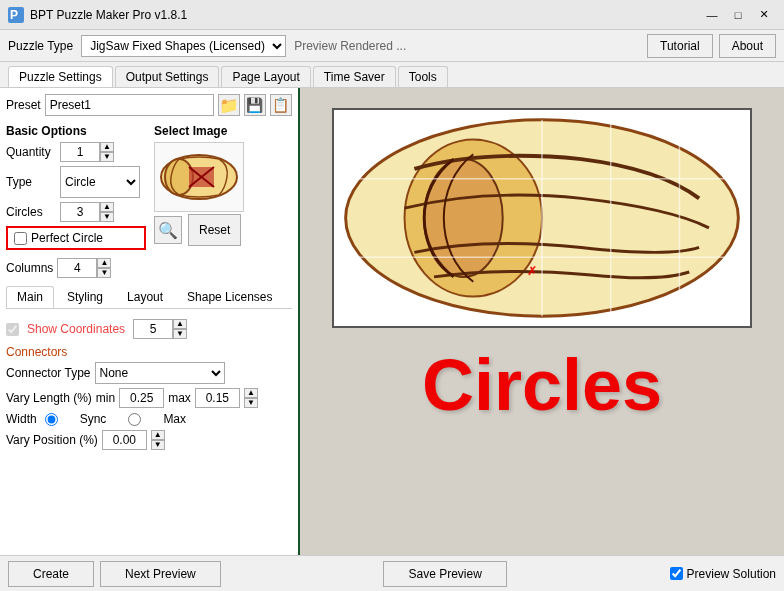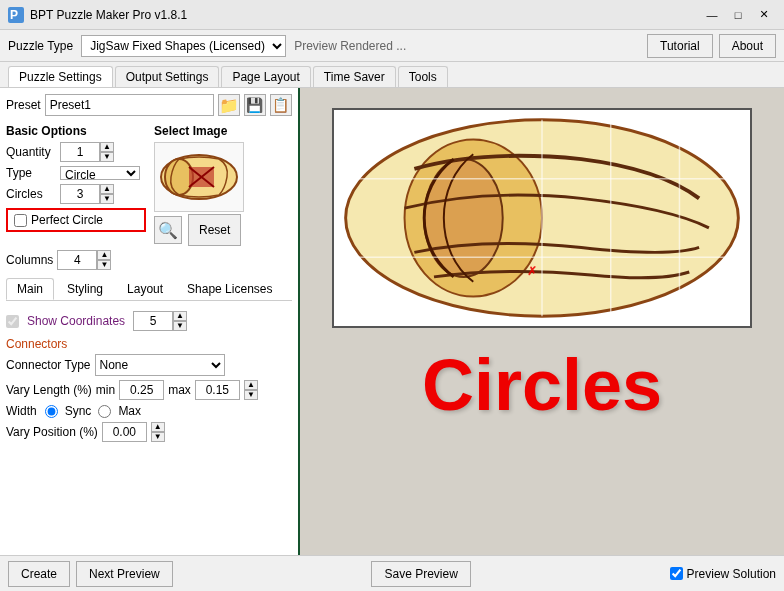--- a/index.html
+++ b/index.html
@@ -83,21 +83,21 @@
       width: 22px; height: 22px; border: 1px solid #aaa; background: #f0f0f0;
       cursor: pointer; display: flex; align-items: center; justify-content: center; font-size: 14px;
     }
 
     .two-col { display: flex; gap: 8px; }
     .basic-options { flex: 1; }
     .select-image { flex: 1; }
 
     .option-row { display: flex; align-items: center; gap: 4px; margin-bottom: 4px; }
     .option-label { min-width: 50px; font-size: 12px; }
-    .option-select { height: 14px; border: 1px solid #aaa; background: white; min-width: 80px; }
+    .option-select { height: 32px; border: 1px solid #aaa; background: white; min-width: 80px; }
     .spinner-container { display: flex; align-items: center; }
     .spinner-input { width: 40px; height: 20px; border: 1px solid #aaa; padding: 0 2px; text-align: center; }
     .spinner-btns { display: flex; flex-direction: column; }
     .spinner-btn { width: 14px; height: 10px; border: 1px solid #aaa; background: #f0f0f0; cursor: pointer; font-size: 8px; display: flex; align-items: center; justify-content: center; line-height: 1; padding: 0; }
 
     .checkbox-row { display: flex; align-items: center; gap: 4px; margin-bottom: 4px; }
     .perfect-circle-checkbox {
       border: 2px solid #e00; padding: 3px 6px; display: flex; align-items: center; gap: 4px;
       width: 140px;
     }
@@ -134,21 +134,21 @@
     .coord-row { display: flex; align-items: center; gap: 4px; }
 
     .section-header { font-size: 12px; color: #c2410c; margin: 6px 0 3px 0; }
     .connector-row { display: flex; align-items: center; gap: 4px; margin-bottom: 4px; }
     .connector-select { height: 22px; border: 1px solid #aaa; background: white; min-width: 130px; }
 
     .vary-row { display: flex; align-items: center; gap: 4px; margin-bottom: 4px; flex-wrap: wrap; }
     .small-input { width: 45px; height: 20px; border: 1px solid #aaa; padding: 0 2px; text-align: center; }
 
     .width-row { display: flex; align-items: center; gap: 8px; margin-bottom: 4px; }
-    .radio-group { display: flex; align-items: center; gap: 7px; }
+    .radio-group { display: flex; align-items: center; gap: 22px; }
 
     .right-panel {
       flex: 1;
       background: #d4d0c8;
       display: flex;
       flex-direction: column;
       align-items: center;
       justify-content: flex-start;
       padding: 20px;
       gap: 16px;
@@ -180,21 +180,21 @@
       border-top: 1px solid #ccc;
       display: flex;
       align-items: center;
       padding: 0 8px;
       gap: 8px;
       justify-content: space-between;
     }
     .bottom-left { display: flex; gap: 6px; }
     .bottom-btn {
       height: 26px; border: 1px solid #aaa; background: #f0f0f0;
-      padding: 0 12px; cursor: pointer; font-size: 12px;
+      padding: 0 24px; cursor: pointer; font-size: 12px;
     }
     .bottom-right { display: flex; align-items: center; gap: 4px; }
 
     
     .left-panel::-webkit-scrollbar { width: 8px; }
 
     .folder-icon { color: #e8a000; font-size: 16px; }
     .preview-info { color: #666; }
   </style>
 </head>
@@ -327,21 +327,21 @@
       <div class="inner-tab active">Main</div>
       <div class="inner-tab">Styling</div>
       <div class="inner-tab">Layout</div>
       <div class="inner-tab">Shape Licenses</div>
     </div>
 
     <div class="inner-content">
 
       <div class="coord-row" style="display:flex;align-items:center;gap:8px;margin-bottom:6px;">
         <input type="checkbox" checked="" disabled="" style="">
-        <span style="color:#701a75;">Show Coordinates</span>
+        <span style="color:#ef4444;">Show Coordinates</span>
         <div class="spinner-container">
           <input class="spinner-input" type="text" value="5" style="">
           <div class="spinner-btns">
             <button class="spinner-btn">▲</button>
             <button class="spinner-btn">▼</button>
           </div>
         </div>
       </div>
 
       <div class="section-header">Connectors</div>

